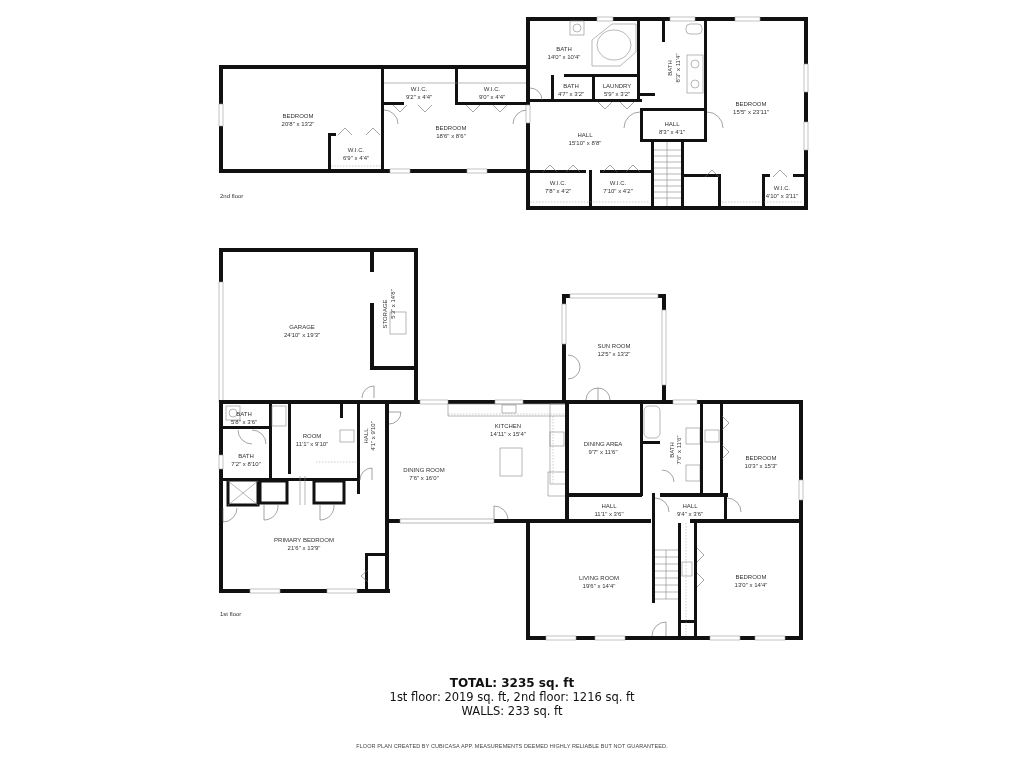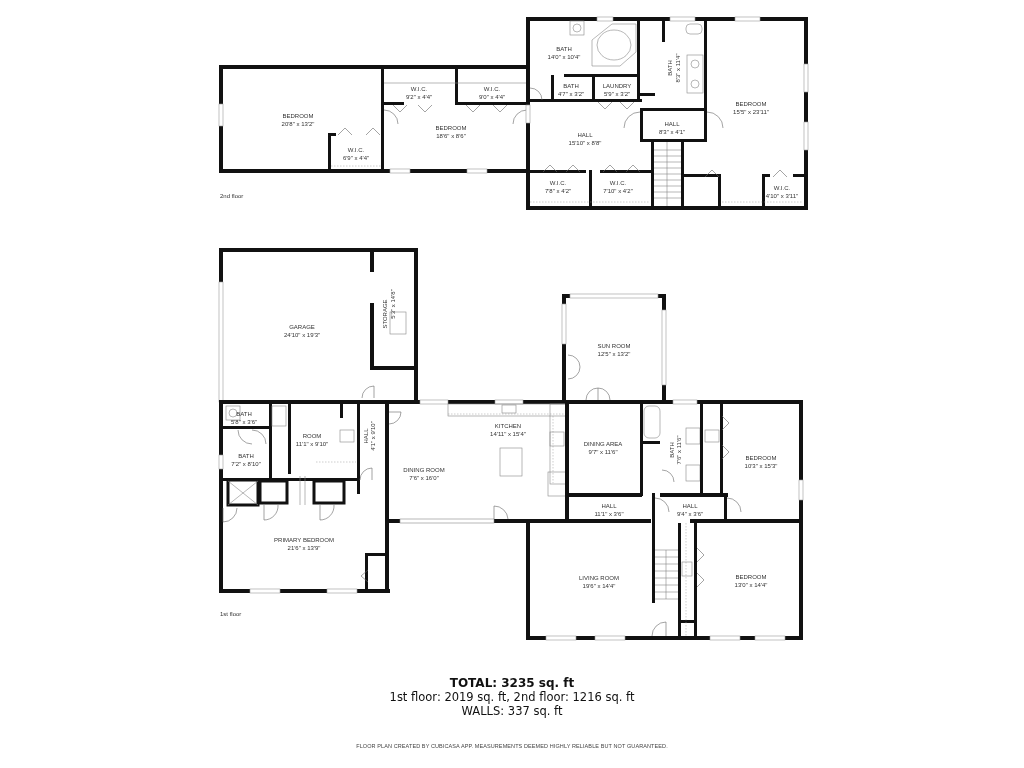--- a/index.html
+++ b/index.html
@@ -323,15 +323,15 @@
     <text class="lbl" x="751" y="587">13'0" x 14'4"</text>
   </g>
 </svg>
 
 <div class="floor-label" style="left:220px;top:193px;">2nd floor</div>
 <div class="floor-label" style="left:220px;top:611px;">1st floor</div>
 
 <div class="summary">
   <div class="total">TOTAL: 3235 sq. ft</div>
   <div class="line">1st floor: 2019 sq. ft, 2nd floor: 1216 sq. ft</div>
-  <div class="line">WALLS: 337 sq. ft</div>
+  <div class="line">WALLS: 233 sq. ft</div>
 </div>
 <div class="disclaimer">FLOOR PLAN CREATED BY CUBICASA APP. MEASUREMENTS DEEMED HIGHLY RELIABLE BUT NOT GUARANTEED.</div>
 
 </body></html>

